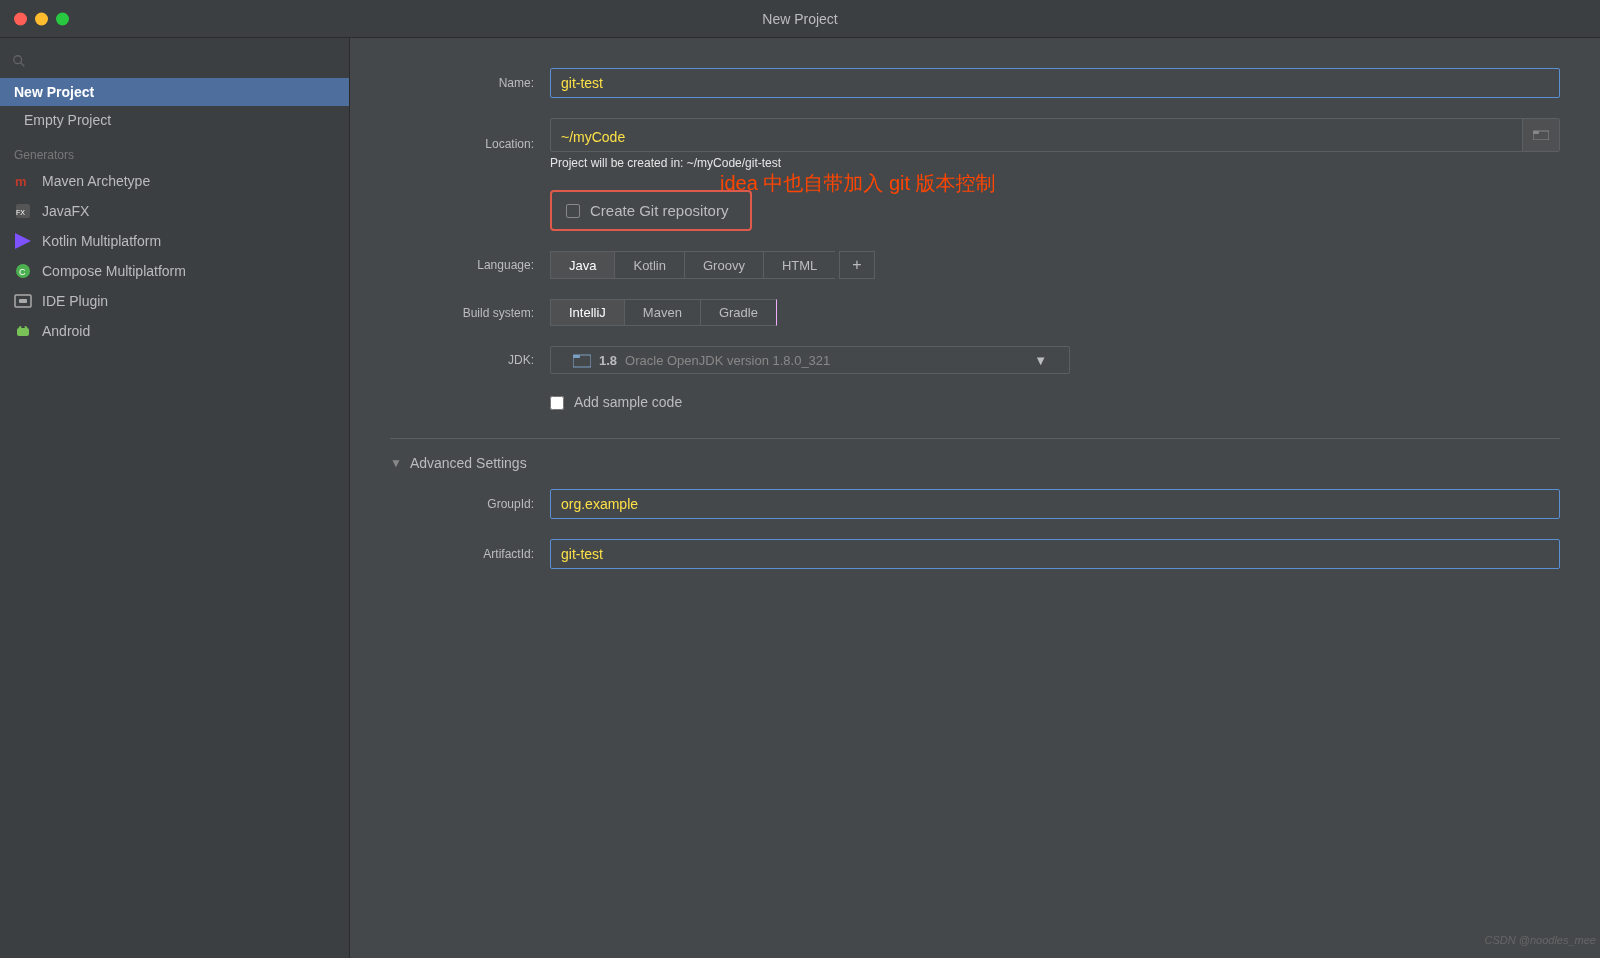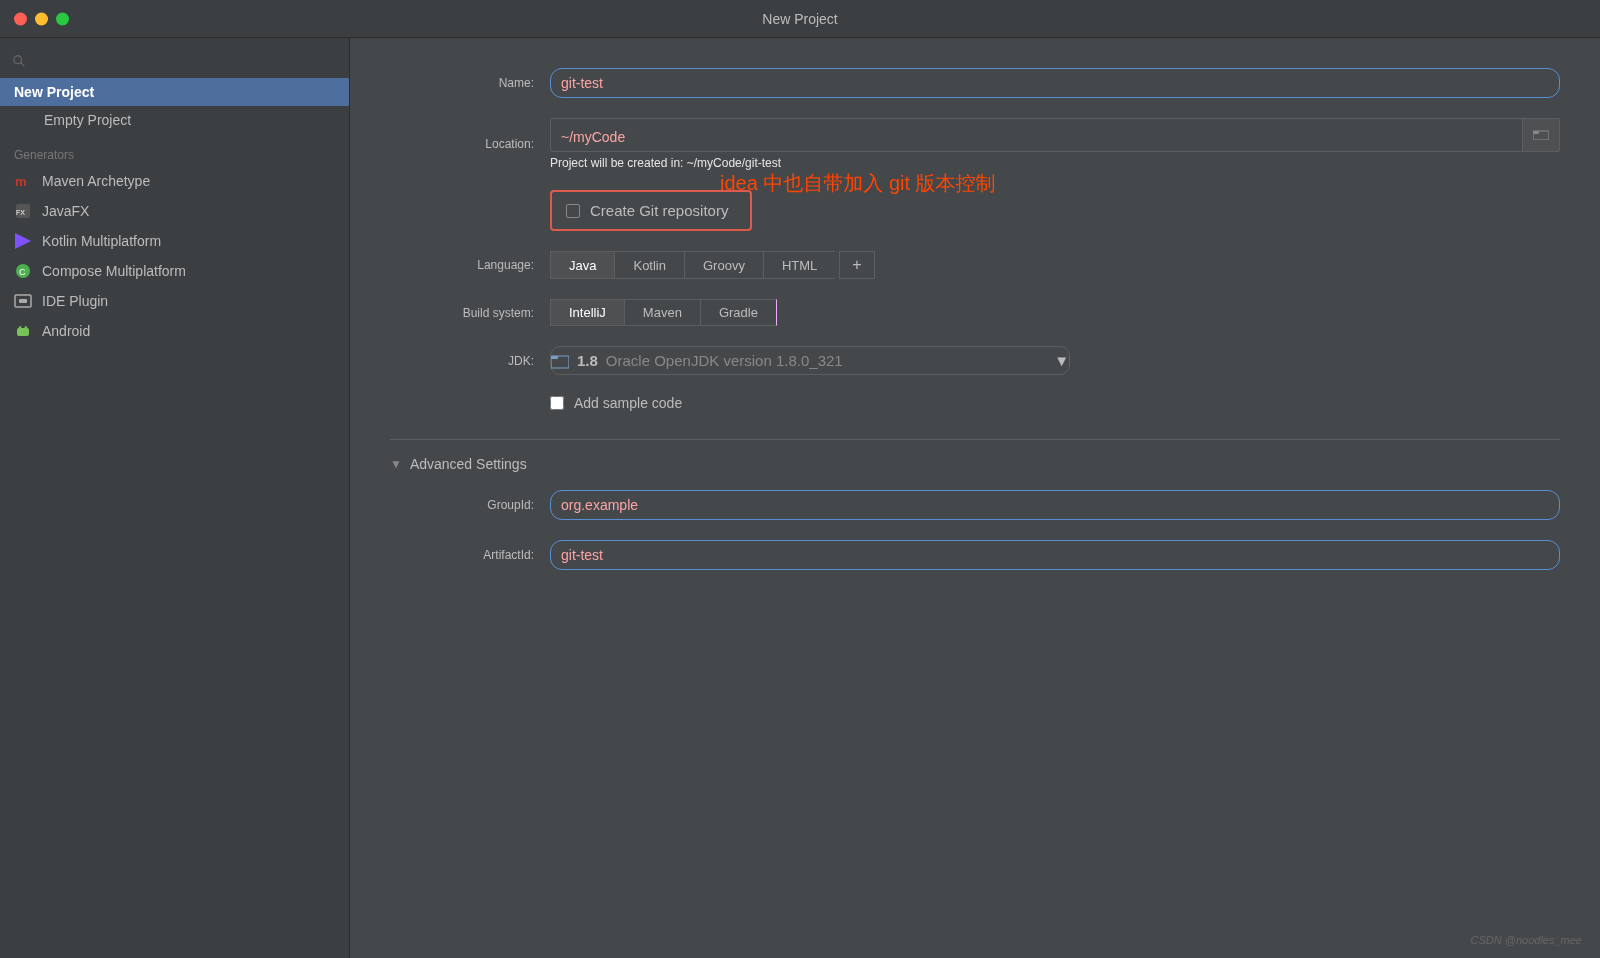--- a/index.html
+++ b/index.html
@@ -81,21 +81,21 @@
       gap: 10px;
       font-size: 14px;
       color: #bbbcbe;
     }
     .sidebar-item.active {
       background: #4e6f9e;
       color: #fff;
       font-weight: 600;
     }
     .sidebar-item.sub {
-      padding-left: 44px;
+      padding-left: 24px;
       text-align: center;
     }
     .sidebar-section-label {
       padding: 14px 14px 4px;
       font-size: 12px;
       color: #777;
       text-transform: none;
     }
 
     .icon-box {
@@ -126,26 +126,26 @@
       text-align: right;
       padding-right: 16px;
     }
     .form-control {
       flex: 1;
     }
 
     input[type="text"] {
       background: #45484a;
       border: 1px solid #5a8fd4;
-      color: #fca5a5;
+      color: #fde047;
       font-size: 14px;
       padding: 6px 10px;
       width: 100%;
       outline: none;
-      border-radius: 12px;
+      border-radius: 2px;
     }
     .name-input {
       border: 1.5px solid #5a8fd4;
     }
     .location-wrap {
       display: flex;
       align-items: flex-end;
       border: 1px solid #5c5f61;
       border-radius: 2px;
       background: #45484a;
@@ -236,45 +236,45 @@
       padding: 4px 12px;
       cursor: pointer;
       margin-left: 4px;
     }
 
     
     .jdk-select {
       display: flex;
       align-items: center;
       border: 1px solid #5c5f61;
-      border-radius: 10px;
-      background: #45484a;
-      padding: 5px 0;
+      border-radius: 2px;
+      background: #45484a;
+      padding: 5px 22px;
       cursor: pointer;
       gap: 8px;
-      font-size: 15px;
+      font-size: 13px;
       color: #bbbcbe;
       max-width: 520px;
     }
     .jdk-select .jdk-version {
       font-weight: bold;
       color: #bbbcbe;
     }
     .jdk-select .jdk-desc {
       color: #888;
     }
     .jdk-chevron {
       margin-left: auto;
       color: #bbbcbe;
     }
 
     
     .check-row {
       display: flex;
-      align-items: center;
+      align-items: flex-end;
       gap: 10px;
       padding-left: 160px;
       margin-bottom: 28px;
     }
     .check-row input[type="checkbox"] {
       width: 14px; height: 14px;
     }
     .check-row label {
       font-size: 14px;
       color: #bbbcbe;
@@ -308,21 +308,21 @@
       padding: 6px 10px;
       width: 520px;
       border-radius: 2px;
       outline: none;
     }
 
     
     .watermark {
       position: absolute;
       bottom: 12px;
-      right: 18px;
+      right: 4px;
       font-size: 11px;
       color: #666;
       font-style: italic;
     }
   </style>
 </head>
 <body>
 
 <div class="title-bar">
   <div class="traffic-lights">

